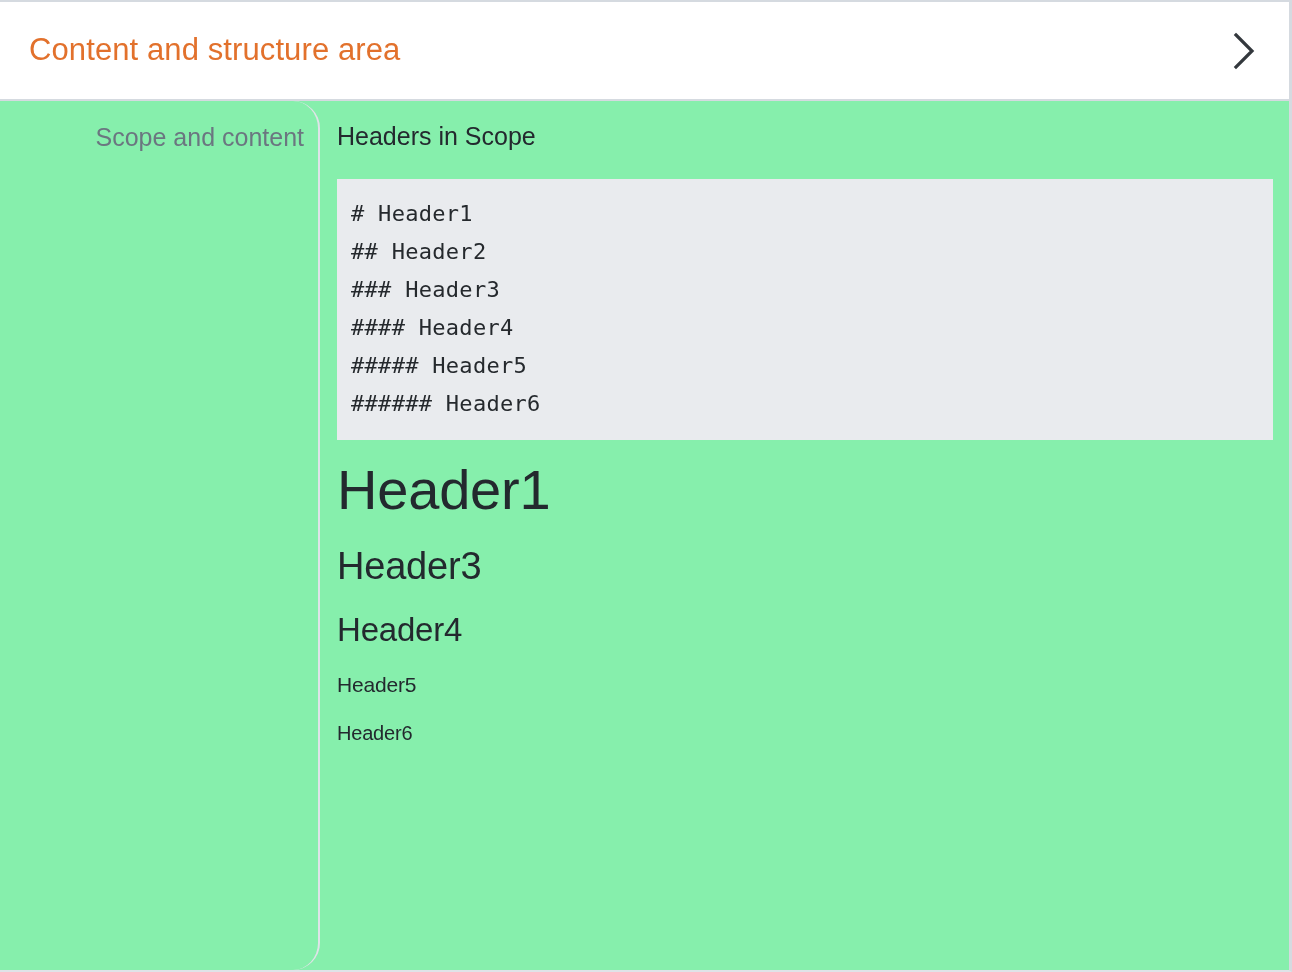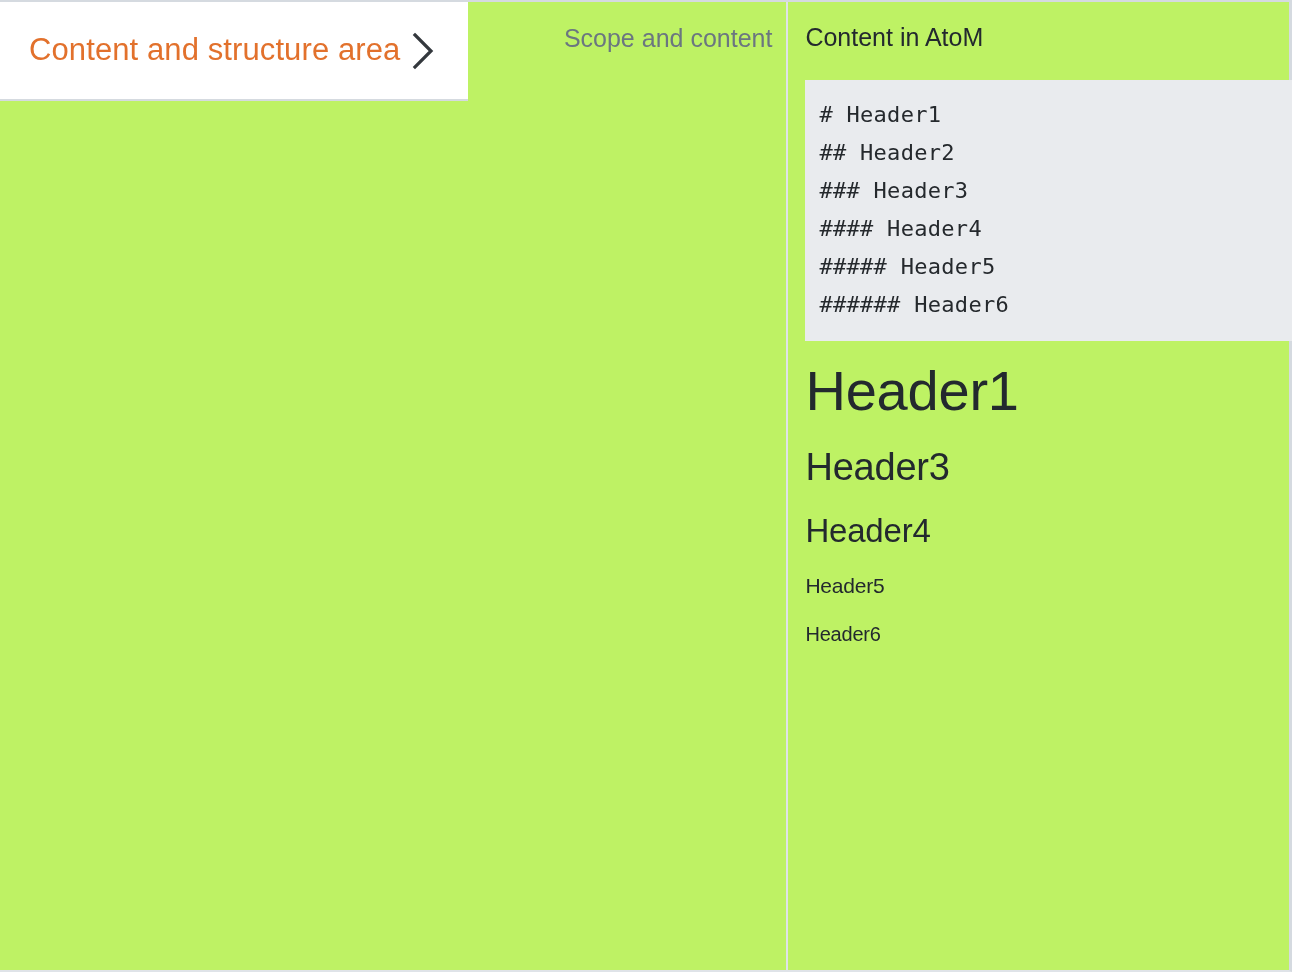--- a/index.html
+++ b/index.html
@@ -15,23 +15,23 @@
     -webkit-font-smoothing: antialiased;
   }
 
   .panel {
     width: 1292px;
     height: 972px;
     box-sizing: border-box;
     border-top: 2px solid #d5dae0;
     border-right: 3px solid #d5dae0;
     border-bottom: 2px solid #dfe3e8;
-    background: #bef264;
+    background: #86efac;
     display: flex;
-    flex-direction: row;
+    flex-direction: column;
   }
 
   
   .panel-header {
     box-sizing: border-box;
     height: 99px;
     flex: 0 0 99px;
     border-bottom: 2px solid #d5dae0;
     display: flex;
     align-items: center;
@@ -68,20 +68,21 @@
     min-height: 0;
   }
 
   .field-label-col {
     box-sizing: border-box;
     width: 320px;
     flex: 0 0 320px;
     border-right: 2px solid #dfe3e8;
     padding: 21px 14px 0 0;
     text-align: right;
+    border-radius: 27px;
   }
   .field-label {
     color: #6b7680;
     font-size: 25px;
     font-weight: 400;
     line-height: 1.25;
     white-space: nowrap;
   }
 
   .field-value-col {
@@ -148,21 +149,21 @@
   </div>
 
   <div class="panel-body">
 
     <div class="field-label-col">
       <div class="field-label">Scope and content</div>
     </div>
 
     <div class="field-value-col">
 
-      <p class="md-paragraph">Content in AtoM</p>
+      <p class="md-paragraph">Headers in Scope</p>
 
       <div class="md-codeblock">
         <pre># Header1
 ## Header2
 ### Header3
 #### Header4
 ##### Header5
 ###### Header6</pre>
       </div>
 

